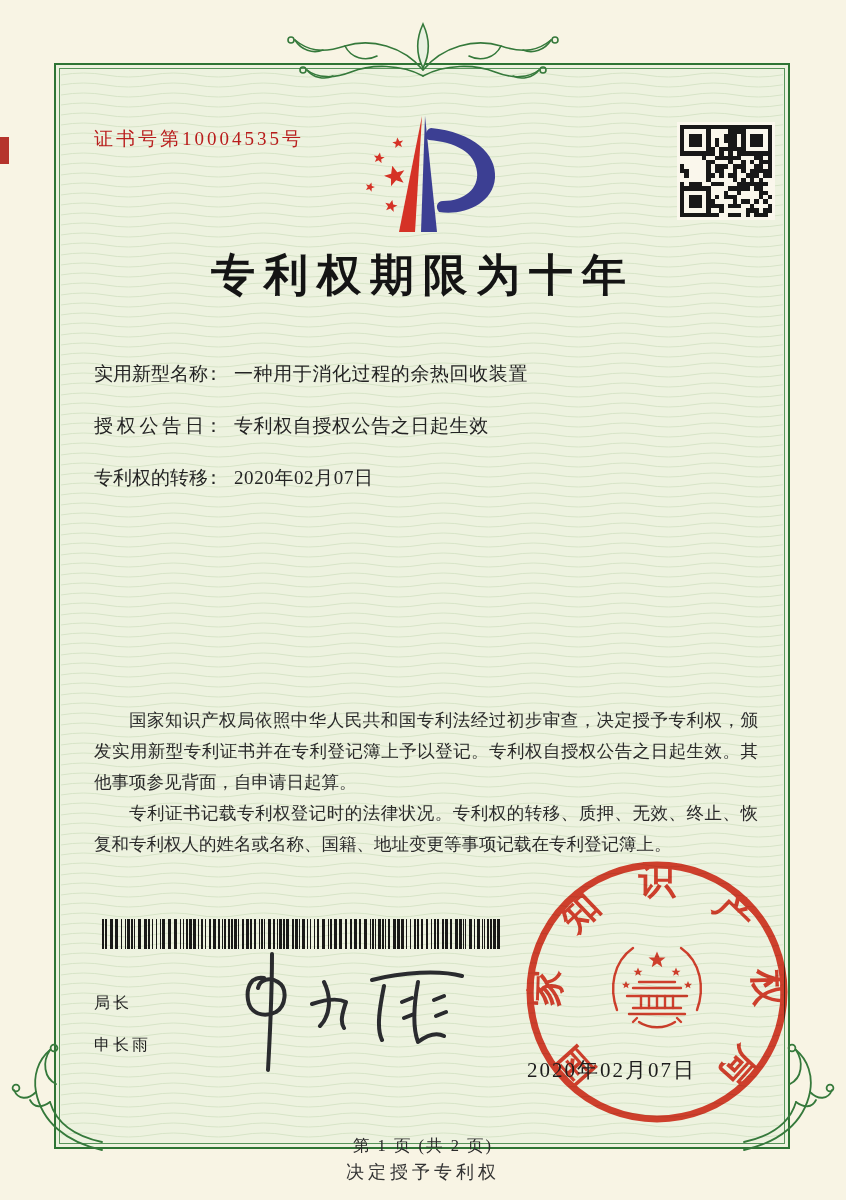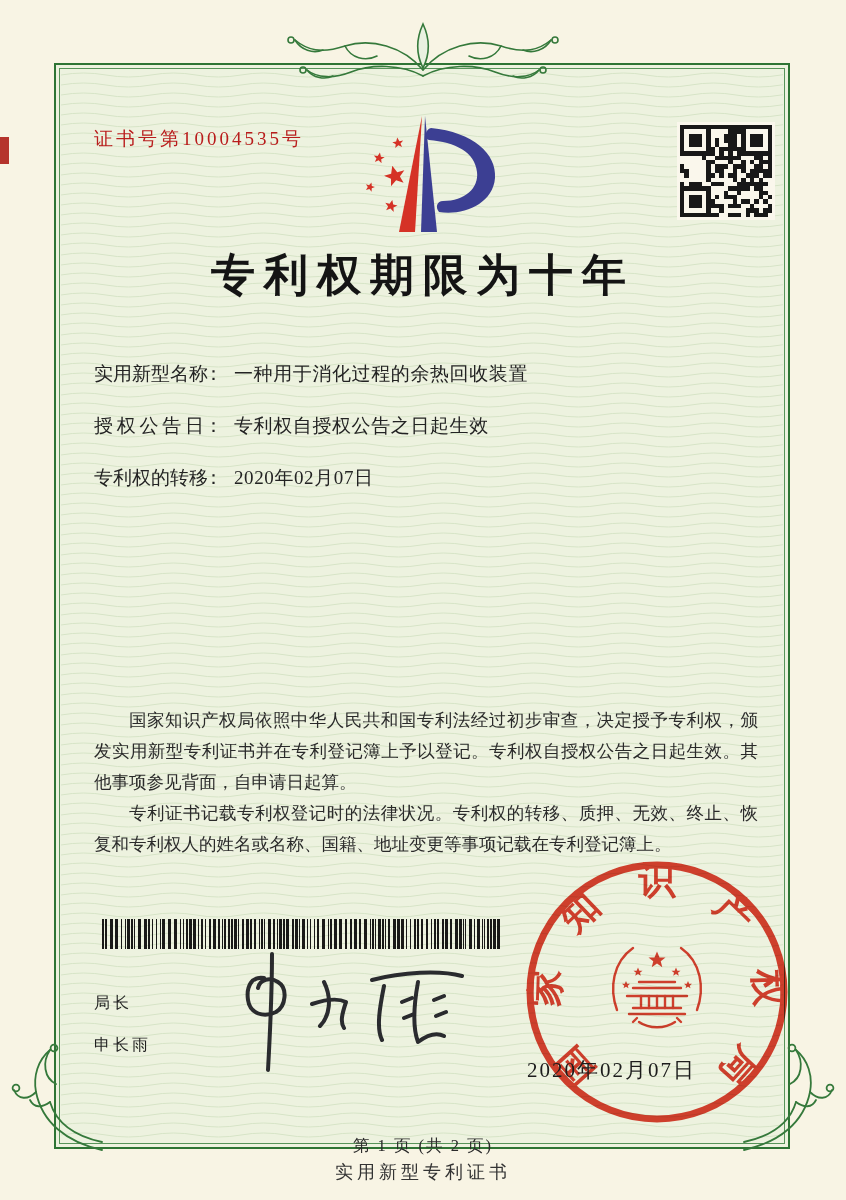--- a/index.html
+++ b/index.html
@@ -751,13 +751,13 @@
     <path transform="translate(-19,-20) scale(0.9)" d="M0,-5 L1.5,-1.5 L5,-1.5 L2.2,0.8 L3.1,4.2 L0,2.1 L-3.1,4.2 L-2.2,0.8 L-5,-1.5 L-1.5,-1.5 Z"></path>
     <path transform="translate(19,-20) scale(0.9)" d="M0,-5 L1.5,-1.5 L5,-1.5 L2.2,0.8 L3.1,4.2 L0,2.1 L-3.1,4.2 L-2.2,0.8 L-5,-1.5 L-1.5,-1.5 Z"></path>
     <path transform="translate(-31,-7) scale(0.8)" d="M0,-5 L1.5,-1.5 L5,-1.5 L2.2,0.8 L3.1,4.2 L0,2.1 L-3.1,4.2 L-2.2,0.8 L-5,-1.5 L-1.5,-1.5 Z"></path>
     <path transform="translate(31,-7) scale(0.8)" d="M0,-5 L1.5,-1.5 L5,-1.5 L2.2,0.8 L3.1,4.2 L0,2.1 L-3.1,4.2 L-2.2,0.8 L-5,-1.5 L-1.5,-1.5 Z"></path>
   </g>
 </svg>
 
 <div class="seal-date">2020年02月07日</div>
 
 <div class="page-info">第 1 页 (共 2 页)</div>
-<div class="back-note">实用新型专利证书</div>
+<div class="back-note">决定授予专利权</div>
 
 </body></html>

